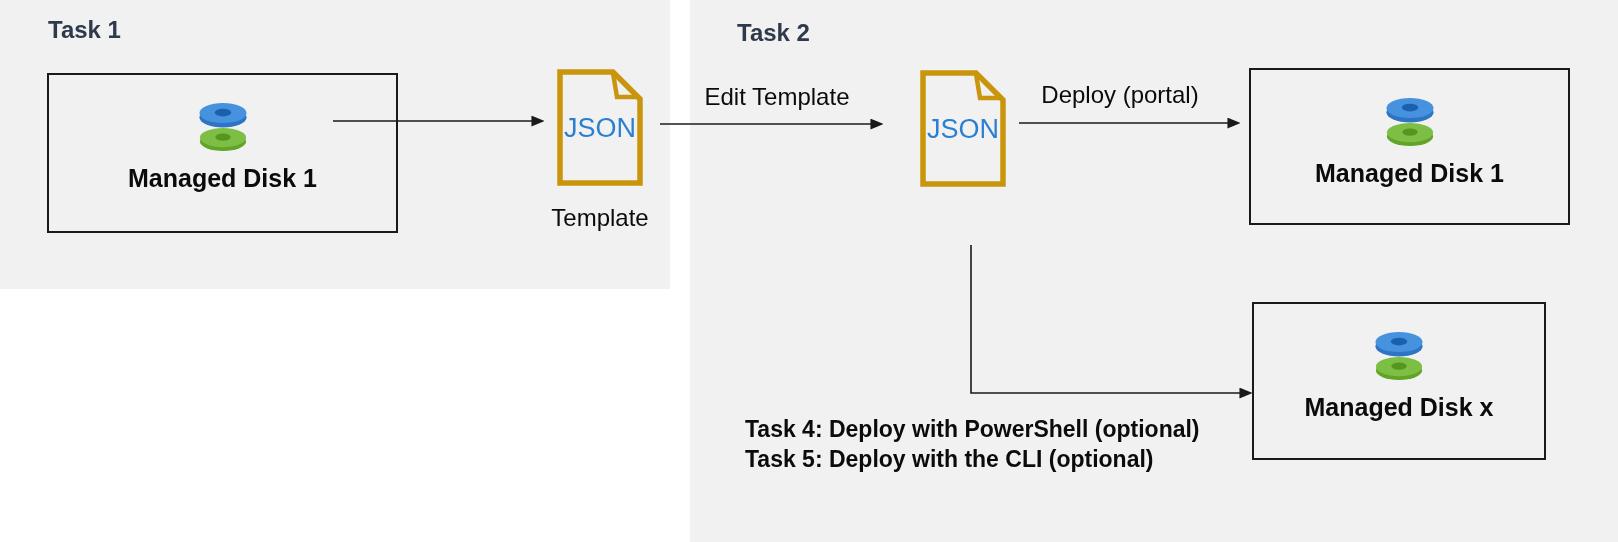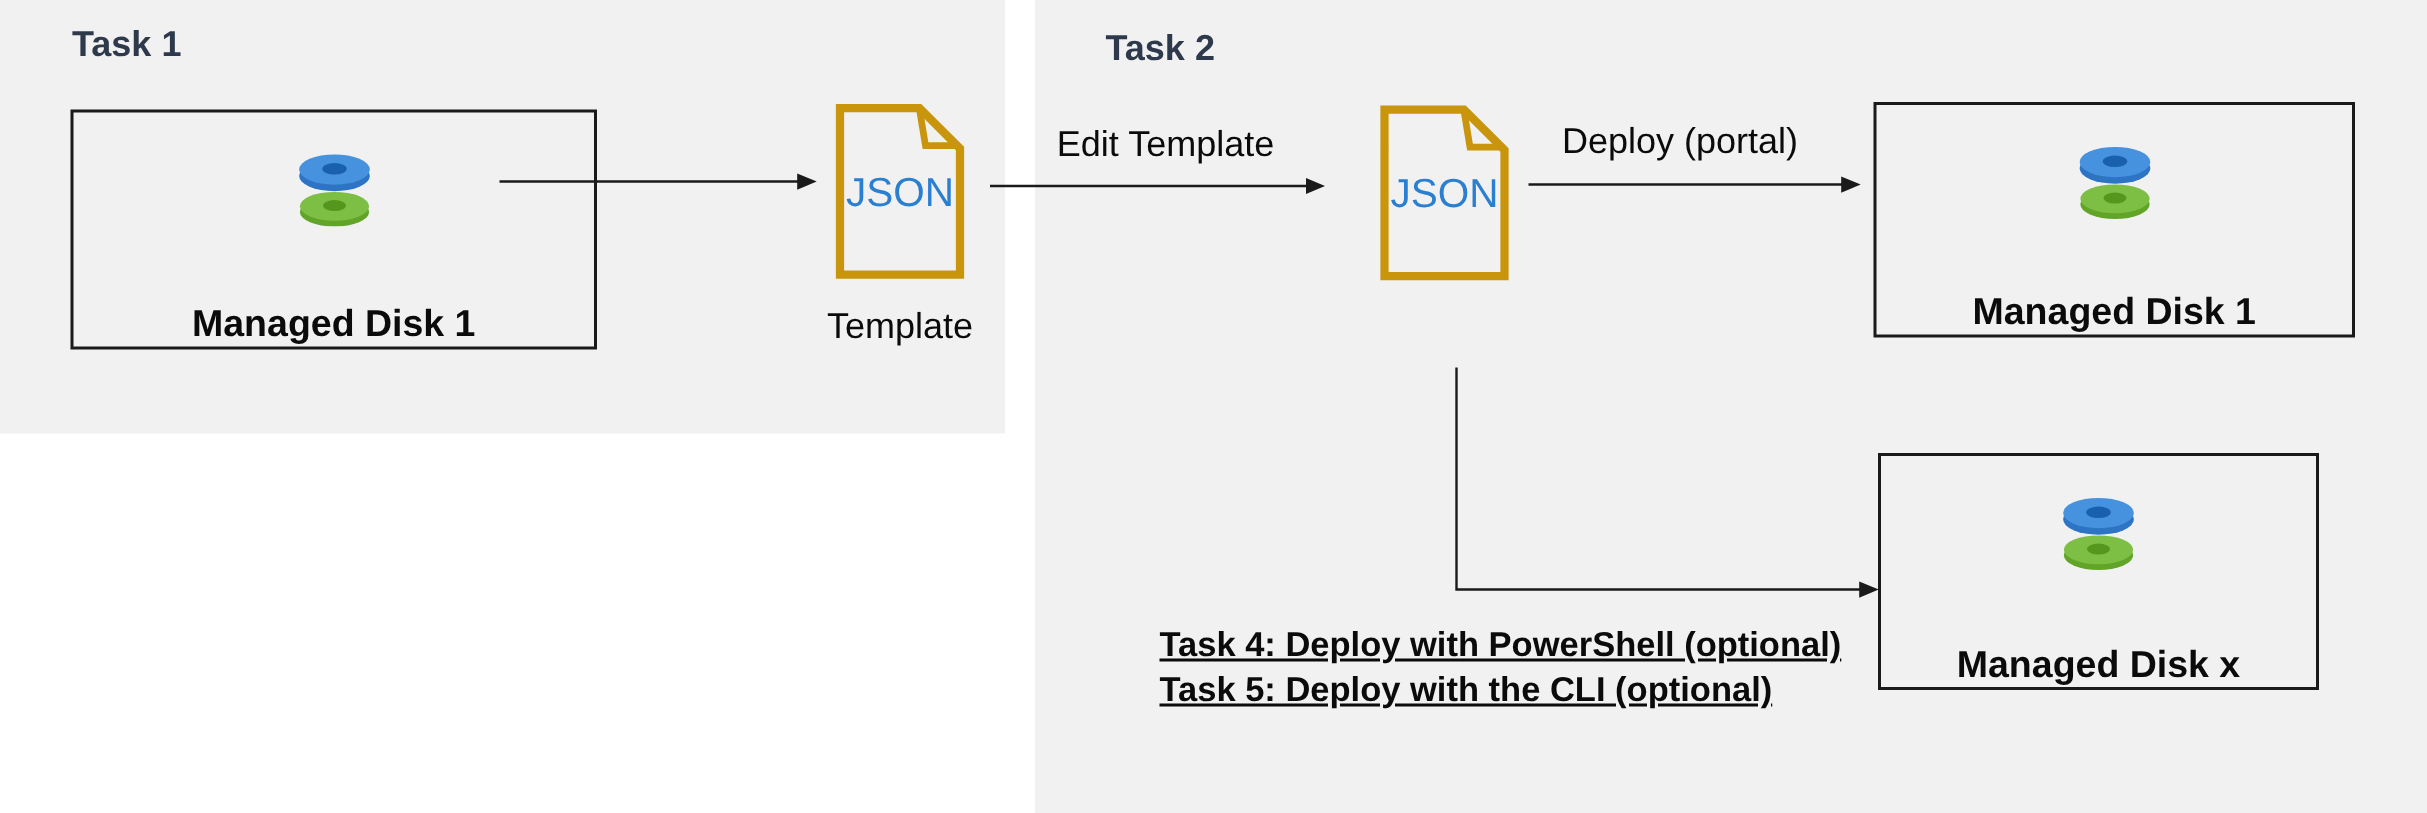--- a/index.html
+++ b/index.html
@@ -7,28 +7,28 @@
           font-family:"Liberation Sans",sans-serif;overflow:hidden;}
   .panel{position:absolute;background:var(--panel-bg,#f1f1f2);}
   .panel-1{left:0;top:0;width:670px;height:289px;}
   .panel-2{left:690px;top:0;width:928px;height:542px;}
   .heading{position:absolute;font-weight:bold;font-size:24px;line-height:28px;
            color:var(--heading,#2e3a4b);white-space:nowrap;z-index:2;}
   .heading.centered{transform:translateX(-50%);}
   .flow-label{position:absolute;font-weight:normal;font-size:24px;line-height:28px;
            color:var(--label,#0b0b0b);white-space:nowrap;transform:translateX(-50%);z-index:2;}
   .node-box{position:absolute;border:2px solid var(--box-border,#1a1a1a);box-sizing:border-box;
-           display:flex;flex-direction:column;align-items:center;padding-top:26px;gap:13px;z-index:1;justify-content:space-between;}
+           display:flex;flex-direction:column;align-items:center;padding-top:26px;gap:13px;z-index:1;}
   .box-label{font-weight:bold;font-size:25px;color:var(--label,#0b0b0b);white-space:nowrap;}
   .doc-icon{position:absolute;z-index:2;}
   .doc-icon text{font-family:"Liberation Sans",sans-serif;font-size:27px;fill:var(--json-text,#2b7fd0);}
   .connectors{position:absolute;left:0;top:0;z-index:3;pointer-events:none;}
   .connectors path{stroke:var(--arrow,#1a1a1a);stroke-width:1.6;fill:none;}
-  .task45{position:absolute;left:773px;top:414px;font-weight:bold;font-size:23px;
-          line-height:30px;color:var(--label,#0b0b0b);white-space:nowrap;z-index:2;text-decoration:underline;}
+  .task45{position:absolute;left:745px;top:414px;font-weight:bold;font-size:23px;
+          line-height:30px;color:var(--label,#0b0b0b);white-space:nowrap;z-index:2;}
   .hidden-defs{position:absolute;width:0;height:0;overflow:hidden;}
 </style>
 </head>
 <body>
 
 <div class="canvas">
 
   <div class="panel panel-1"></div>
   <div class="panel panel-2"></div>
 

